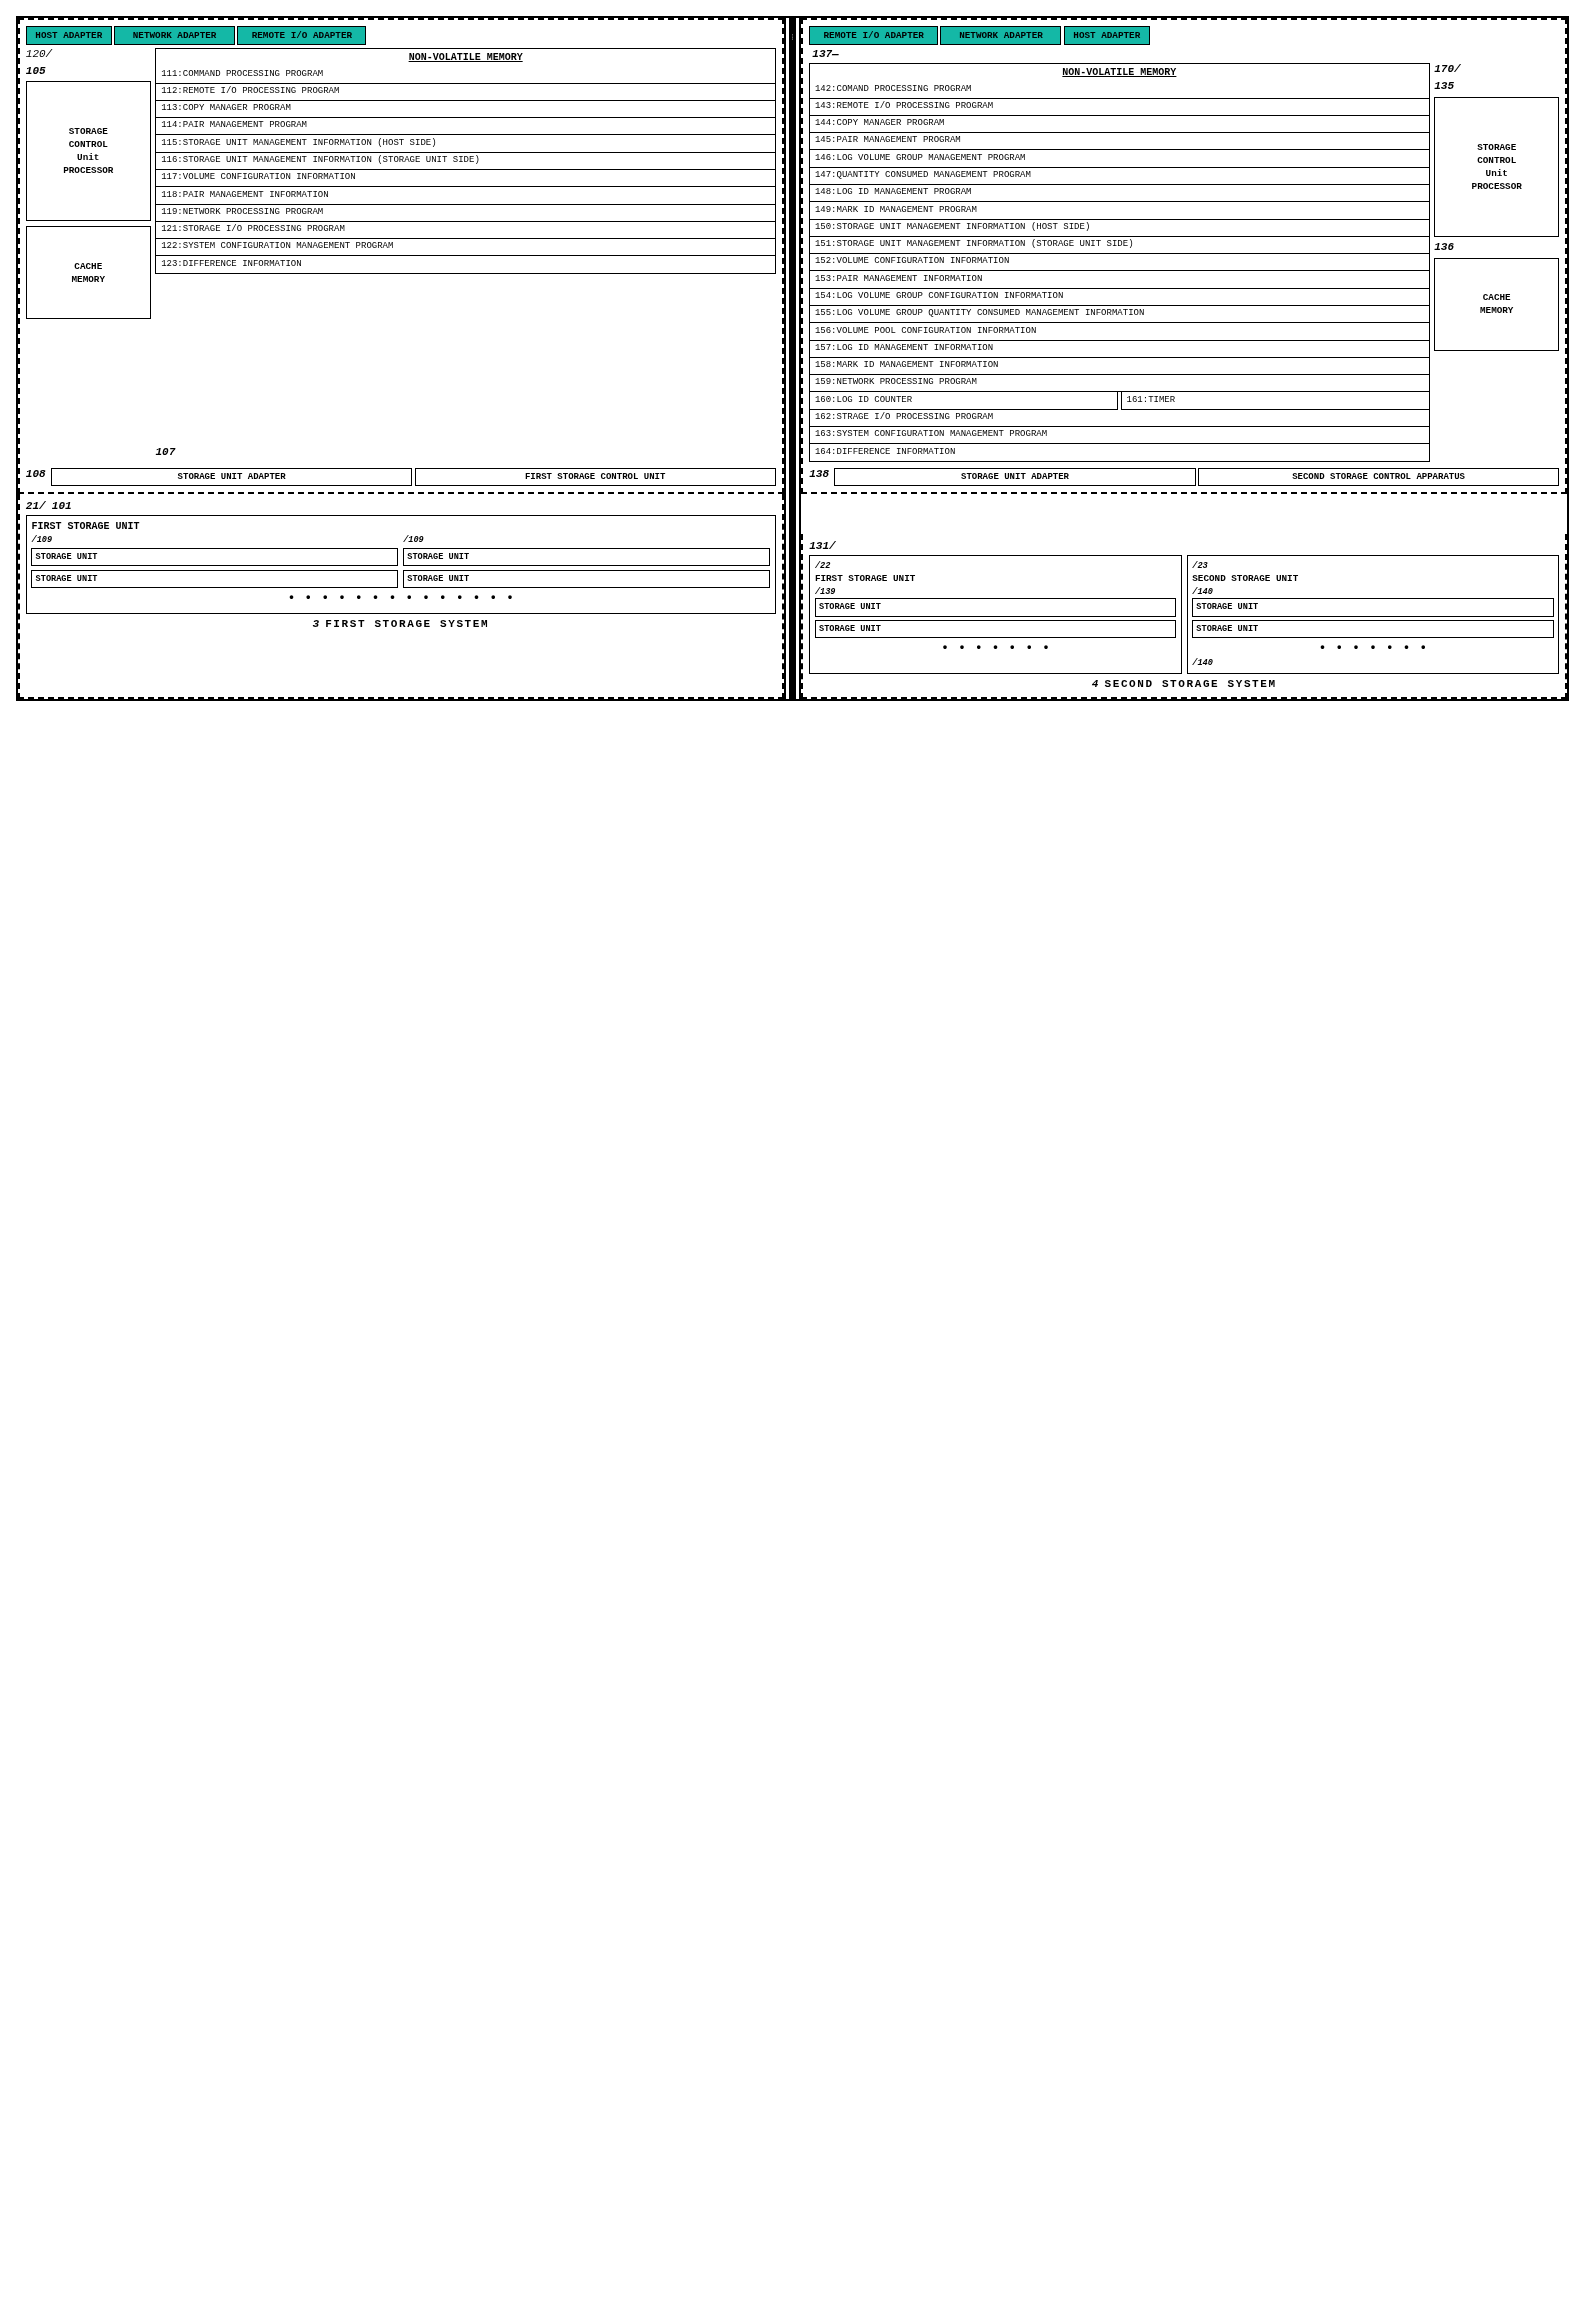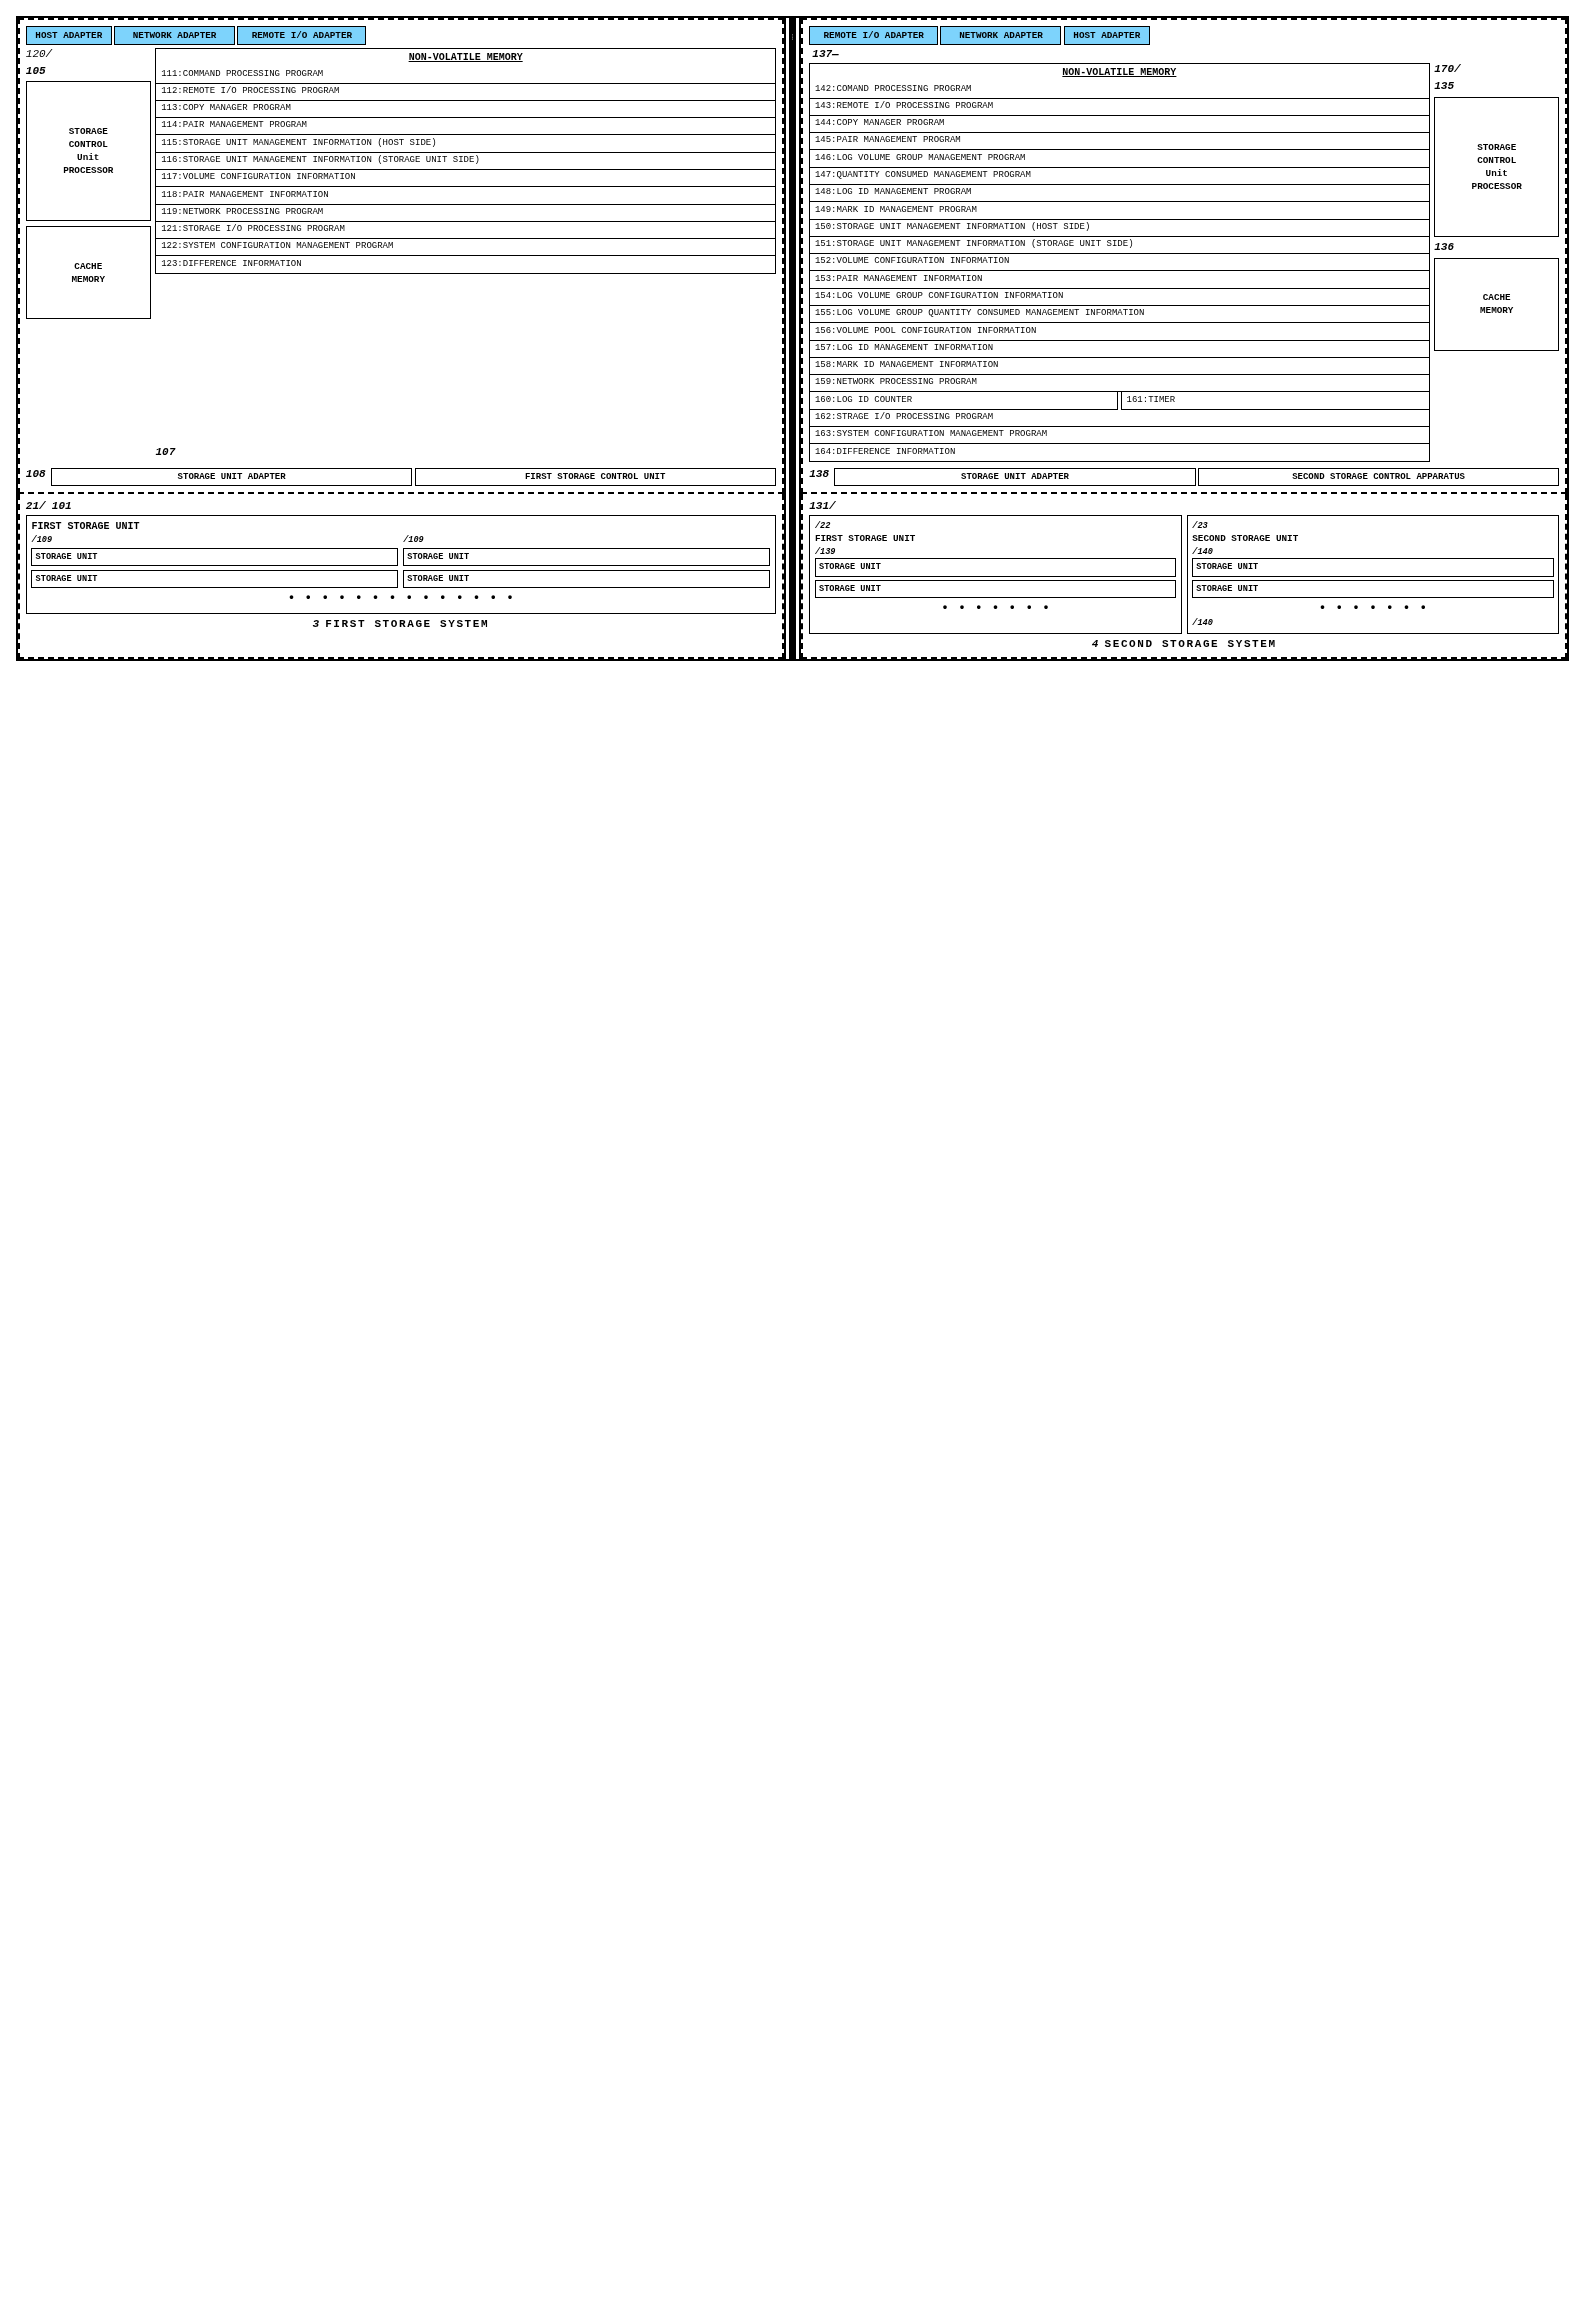--- a/index.html
+++ b/index.html
@@ -21,21 +21,21 @@
       display: flex;
       flex-direction: column;
       width: 100%;
     }
     .adapter-box {
       border: 1.6px solid #000;
       padding: 3.1px 4.7px;
       font-size: 9.3px;
       font-weight: bold;
       text-align: center;
-      background: #7dd3fc;
+      background: #14b8a6;
     }
     .adapter-box.host { min-width: 86px; }
     .adapter-box.network { min-width: 121px; }
     .adapter-box.remote { min-width: 129px; }
     .processor-box {
       border: 1.6px solid #000;
       padding: 6.2px;
       font-size: 9.3px;
       font-weight: bold;
       text-align: center;
@@ -293,21 +293,21 @@
           <span style="font-size:11px; font-style:italic; font-weight:bold; margin-right:6.2px;">3</span>
           <span style="font-size:11px; font-weight:bold; letter-spacing:1.6px;">FIRST STORAGE SYSTEM</span>
         </div>
       </div>
 
       <div style="width:17px; background:#000; position:relative;">
         <div style="position:absolute; top:0; bottom:0; left:2.3px; width:3.1px; background:#fff;"></div>
         <div style="position:absolute; top:0; bottom:0; right:2.3px; width:3.1px; background:#fff;"></div>
       </div>
 
-      <div style="flex:1; border:2.3px dashed #000; border-top:none; padding:6.2px;">
+      <div style="flex:1; border:2.3px dashed #000; border-top:none; padding:6.2px;margin-top:40px;">
         <div style="display:flex; align-items:center; gap:6.2px; margin-bottom:3.1px;">
           <span style="font-size:11px; font-style:italic; font-weight:bold;">131/</span>
         </div>
         <div style="display:flex; gap:4.7px;">
 
           <div style="flex:1; border:1.6px solid #000; padding:4.7px;">
             <div style="font-size:8.6px; font-style:italic; font-weight:bold; margin-bottom:1.6px;">/22</div>
             <div style="font-size:9.3px; font-weight:bold; margin-bottom:3.1px;">FIRST STORAGE UNIT</div>
             <div style="font-size:8.6px; font-style:italic; font-weight:bold; margin-bottom:1.6px;">/139</div>
             <div style="display:flex; flex-direction:column; gap:3.1px;">

